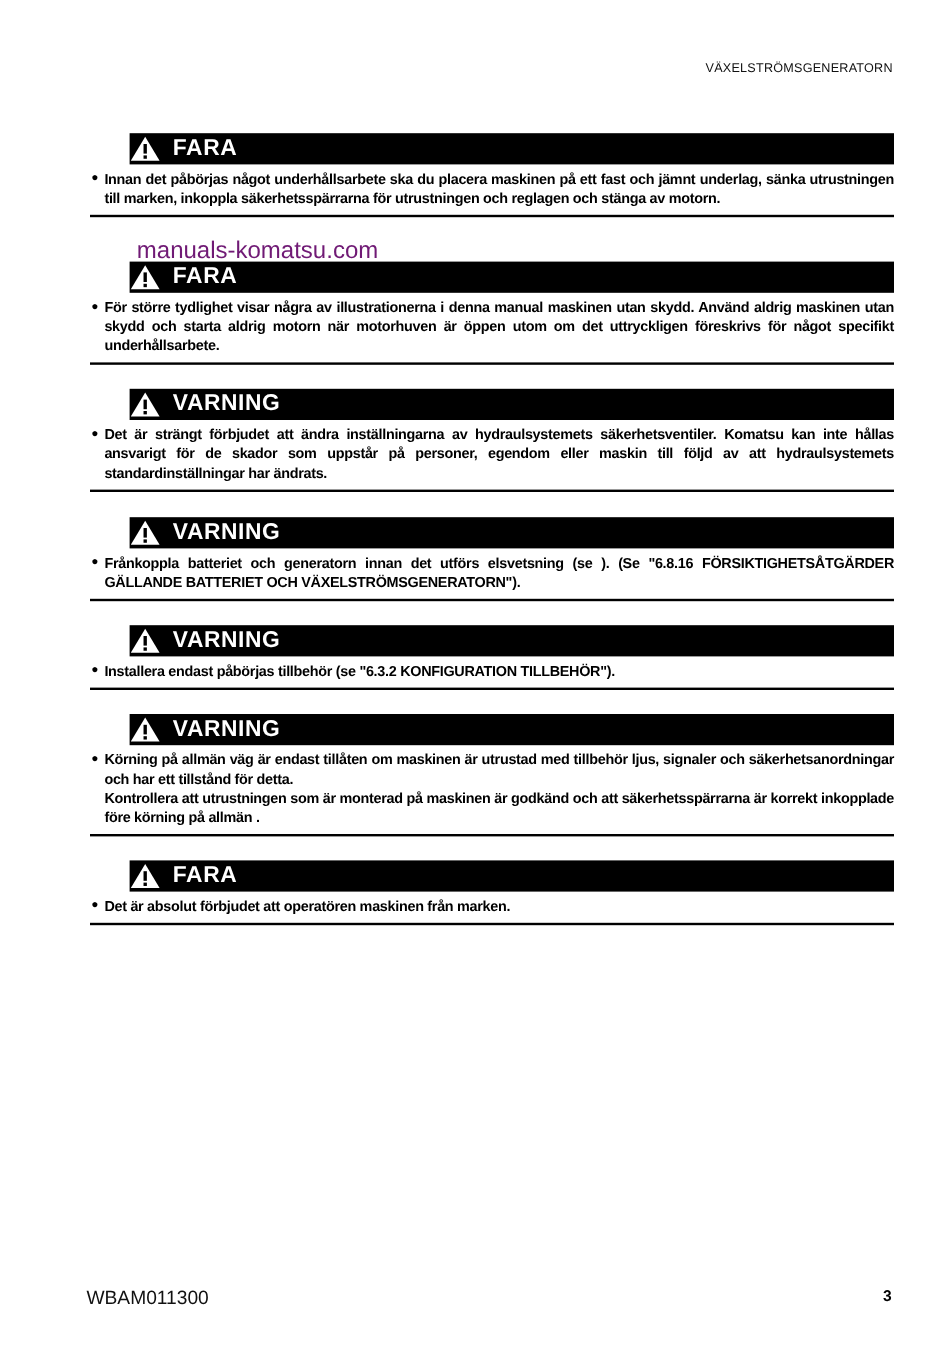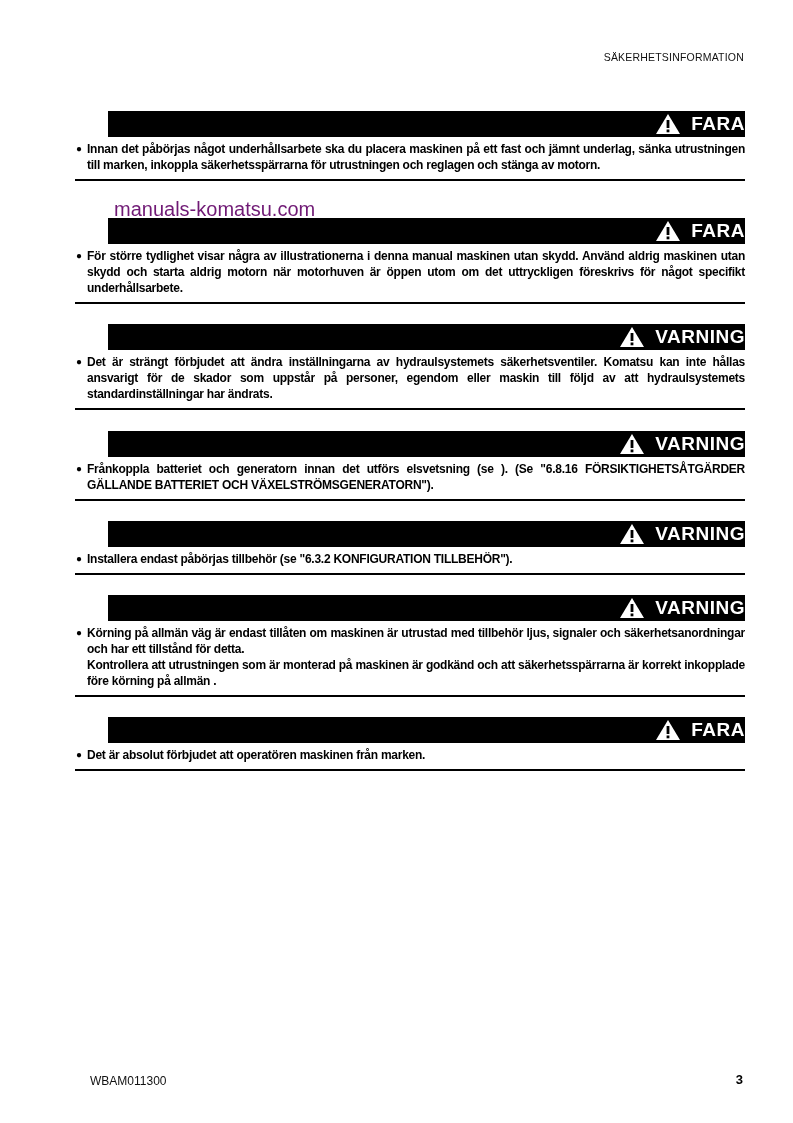--- a/index.html
+++ b/index.html
@@ -1,35 +1,35 @@
 <!DOCTYPE html>
 <html><head>
 <meta charset="utf-8">
 <style>
   html, body { margin: 0; padding: 0; background: #ffffff; }
   body { width: 793px; height: 1123px; position: relative; overflow: hidden; font-family: "Liberation Sans", sans-serif; color: #000; }
   .header-title { position: absolute; top: 51px; right: 49px; font-size: 10.5px; letter-spacing: 0.2px; color: #111; }
   .watermark { position: absolute; top: 198px; left: 114px; font-size: 20px; color: #701a75; font-family: Liberation Sans, sans-serif; }
   .block { position: absolute; left: 75px; width: 670px; }
-  .bar { height: 26px; background: #000; color: #fff; display: flex; align-items: center; justify-content: flex-end; margin-left: 33px; }
+  .bar { height: 26px; background: #000; color: #fff; display: flex; align-items: center; justify-content: flex-start; margin-left: 33px; }
   .bar .tri { width: 26px; height: 22px; margin-right: 10px; display: inline-block; }
   .bar .label { font-weight: bold; font-size: 19px; letter-spacing: 0.5px; }
   .body { padding: 4px 0 6px 0; font-weight: bold; font-size: 12px; line-height: 16px; text-align: justify; font-stretch: condensed; letter-spacing: -0.25px; }
   .item { position: relative; padding-left: 12px; }
   .item .dot { position: absolute; left: 1px; top: 0; font-size: 10px; }
   .item p { margin: 0; }
   .rule { height: 2px; background: #000; }
-  .footer-code { position: absolute; top: 1074px; left: 90px; font-size: 12px; color: #111; }
+  .footer-code { position: absolute; top: 1074px; left: 72px; font-size: 16px; color: #111; }
   .page-num { position: absolute; top: 1072px; right: 50px; font-size: 13px; font-weight: bold; }
 </style>
 </head>
 <body>
 
 <div>
-  <div class="header-title">SÄKERHETSINFORMATION</div>
+  <div class="header-title">VÄXELSTRÖMSGENERATORN</div>
   <div class="watermark">manuals-komatsu.com</div>
 
   <div id="blocks">
       <div class="block" style="top: 111px;">
     <div class="bar">
       <span class="tri">
         <svg width="26" height="22" viewBox="0 0 26 22">
           <polygon points="13,1 25,21 1,21" fill="#fff"></polygon>
           <rect x="11.6" y="7" width="2.8" height="8" fill="#000"></rect>
           <rect x="11.6" y="16.5" width="2.8" height="2.8" fill="#000"></rect>

